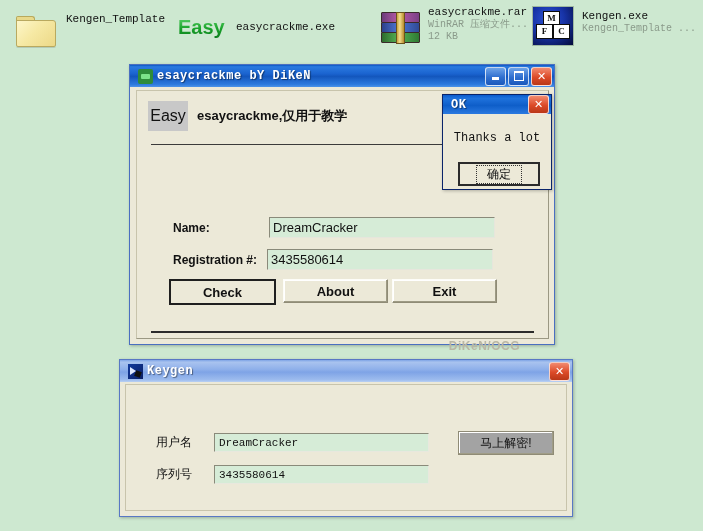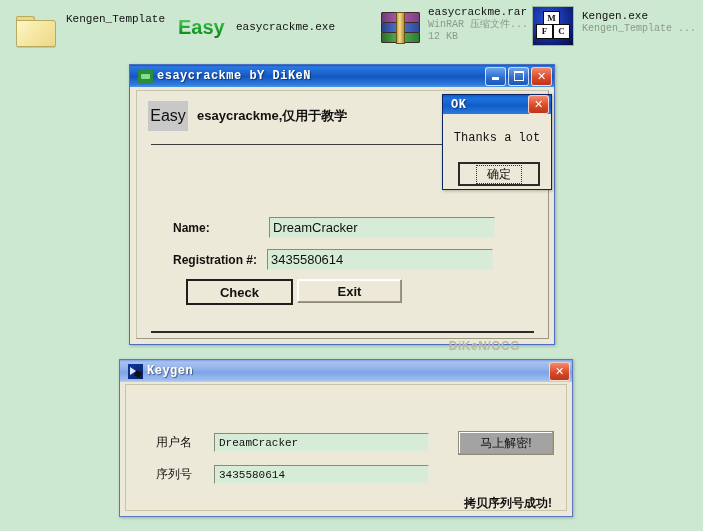--- a/index.html
+++ b/index.html
@@ -73,21 +73,21 @@
   .hr.bot{top:240px;border-top:2px solid #2b2b2b;}
 
   .frow{position:absolute;display:flex;align-items:center;}
   .flabel{font-size:12px;font-weight:bold;color:#111;font-family:"Liberation Sans",sans-serif;}
   .fin{background:#d6ecd7;border:1px solid #8a8a7a;border-right-color:#e6e6dc;border-bottom-color:#e6e6dc;
        font-size:13px;color:#111;padding:1px 3px;font-family:"Liberation Sans",sans-serif;box-sizing:border-box;}
   .btnrow{position:absolute;left:22px;top:252px;display:flex;gap:0;}
   .xpbtn{background:#ece9d8;border:1px solid #8f8b76;border-top-color:#fdfdf8;border-left-color:#fdfdf8;
          box-shadow:inset -1px -1px 0 #9d9a84, inset 1px 1px 0 #fff;
          font-size:13px;font-weight:bold;color:#111;display:flex;align-items:center;justify-content:center;
-         font-family:"Liberation Sans",sans-serif;cursor:default;margin-left:17px;}
+         font-family:"Liberation Sans",sans-serif;cursor:default;}
   .xpbtn.focus{border:2px solid #1f1f1f;box-shadow:none;}
   .sig{position:absolute;right:28px;top:248px;font-size:12px;font-weight:bold;color:#b9b6a4;
        font-family:"Liberation Sans",sans-serif;letter-spacing:.5px;}
 
   
   #okWin{left:442px;top:94px;width:108px;height:94px;border-color:#0a246a;}
   #okWin .tbar{height:19px;background:linear-gradient(180deg,#0b5ccd 0%,#1f72dc 18%,#0e5ec9 55%,#2a79e0 100%);text-align:center;}
   #okWin .ttl{font-size:12px;}
   .ok-body{position:absolute;left:3px;top:22px;right:3px;bottom:3px;background:#ece9d8;}
   .ok-msg{position:absolute;left:0;right:0;top:14px;text-align:center;font-family:"Liberation Mono",monospace;
@@ -201,20 +201,21 @@
       <input class="fin" style="width: 226px; height: 21px;" value="DreamCracker">
     </div>
 
     <div class="frow" style="left:36px;top:158px;">
       <div class="flabel" style="width:94px;">Registration #:</div>
       <input class="fin" style="width: 226px; height: 21px;" value="3435580614">
     </div>
 
     <div class="btnrow" style="left:32px;top:188px;">
       <div class="xpbtn focus" style="width:103px;height:22px;">Check</div>
+      <div class="xpbtn" style="width:103px;height:22px;margin-left:7px;">About</div>
       <div class="xpbtn" style="width:103px;height:22px;margin-left:4px;">Exit</div>
     </div>
 
     <div class="hr bot"></div>
     <div class="sig">DiKeN/OCG</div>
   </div>
 </div>
 
 <div class="win" id="okWin">
   <div class="tbar">
@@ -248,15 +249,14 @@
       <div class="k-label" style="width:48px;">用户名</div>
       <input class="kin" style="width: 215px; height: 19px; margin-left: 10px;" value="DreamCracker">
     </div>
     <div class="frow" style="left:30px;top:80px;">
       <div class="k-label" style="width:48px;">序列号</div>
       <input class="kin" style="width: 215px; height: 19px; margin-left: 10px;" value="3435580614">
     </div>
 
     <div class="kbtn" style="left:332px;top:46px;width:94px;height:22px;">马上解密!</div>
 
-    <div class="kstatus">拷贝序列号成功!</div>
   </div>
 </div>
 
 </body></html>

